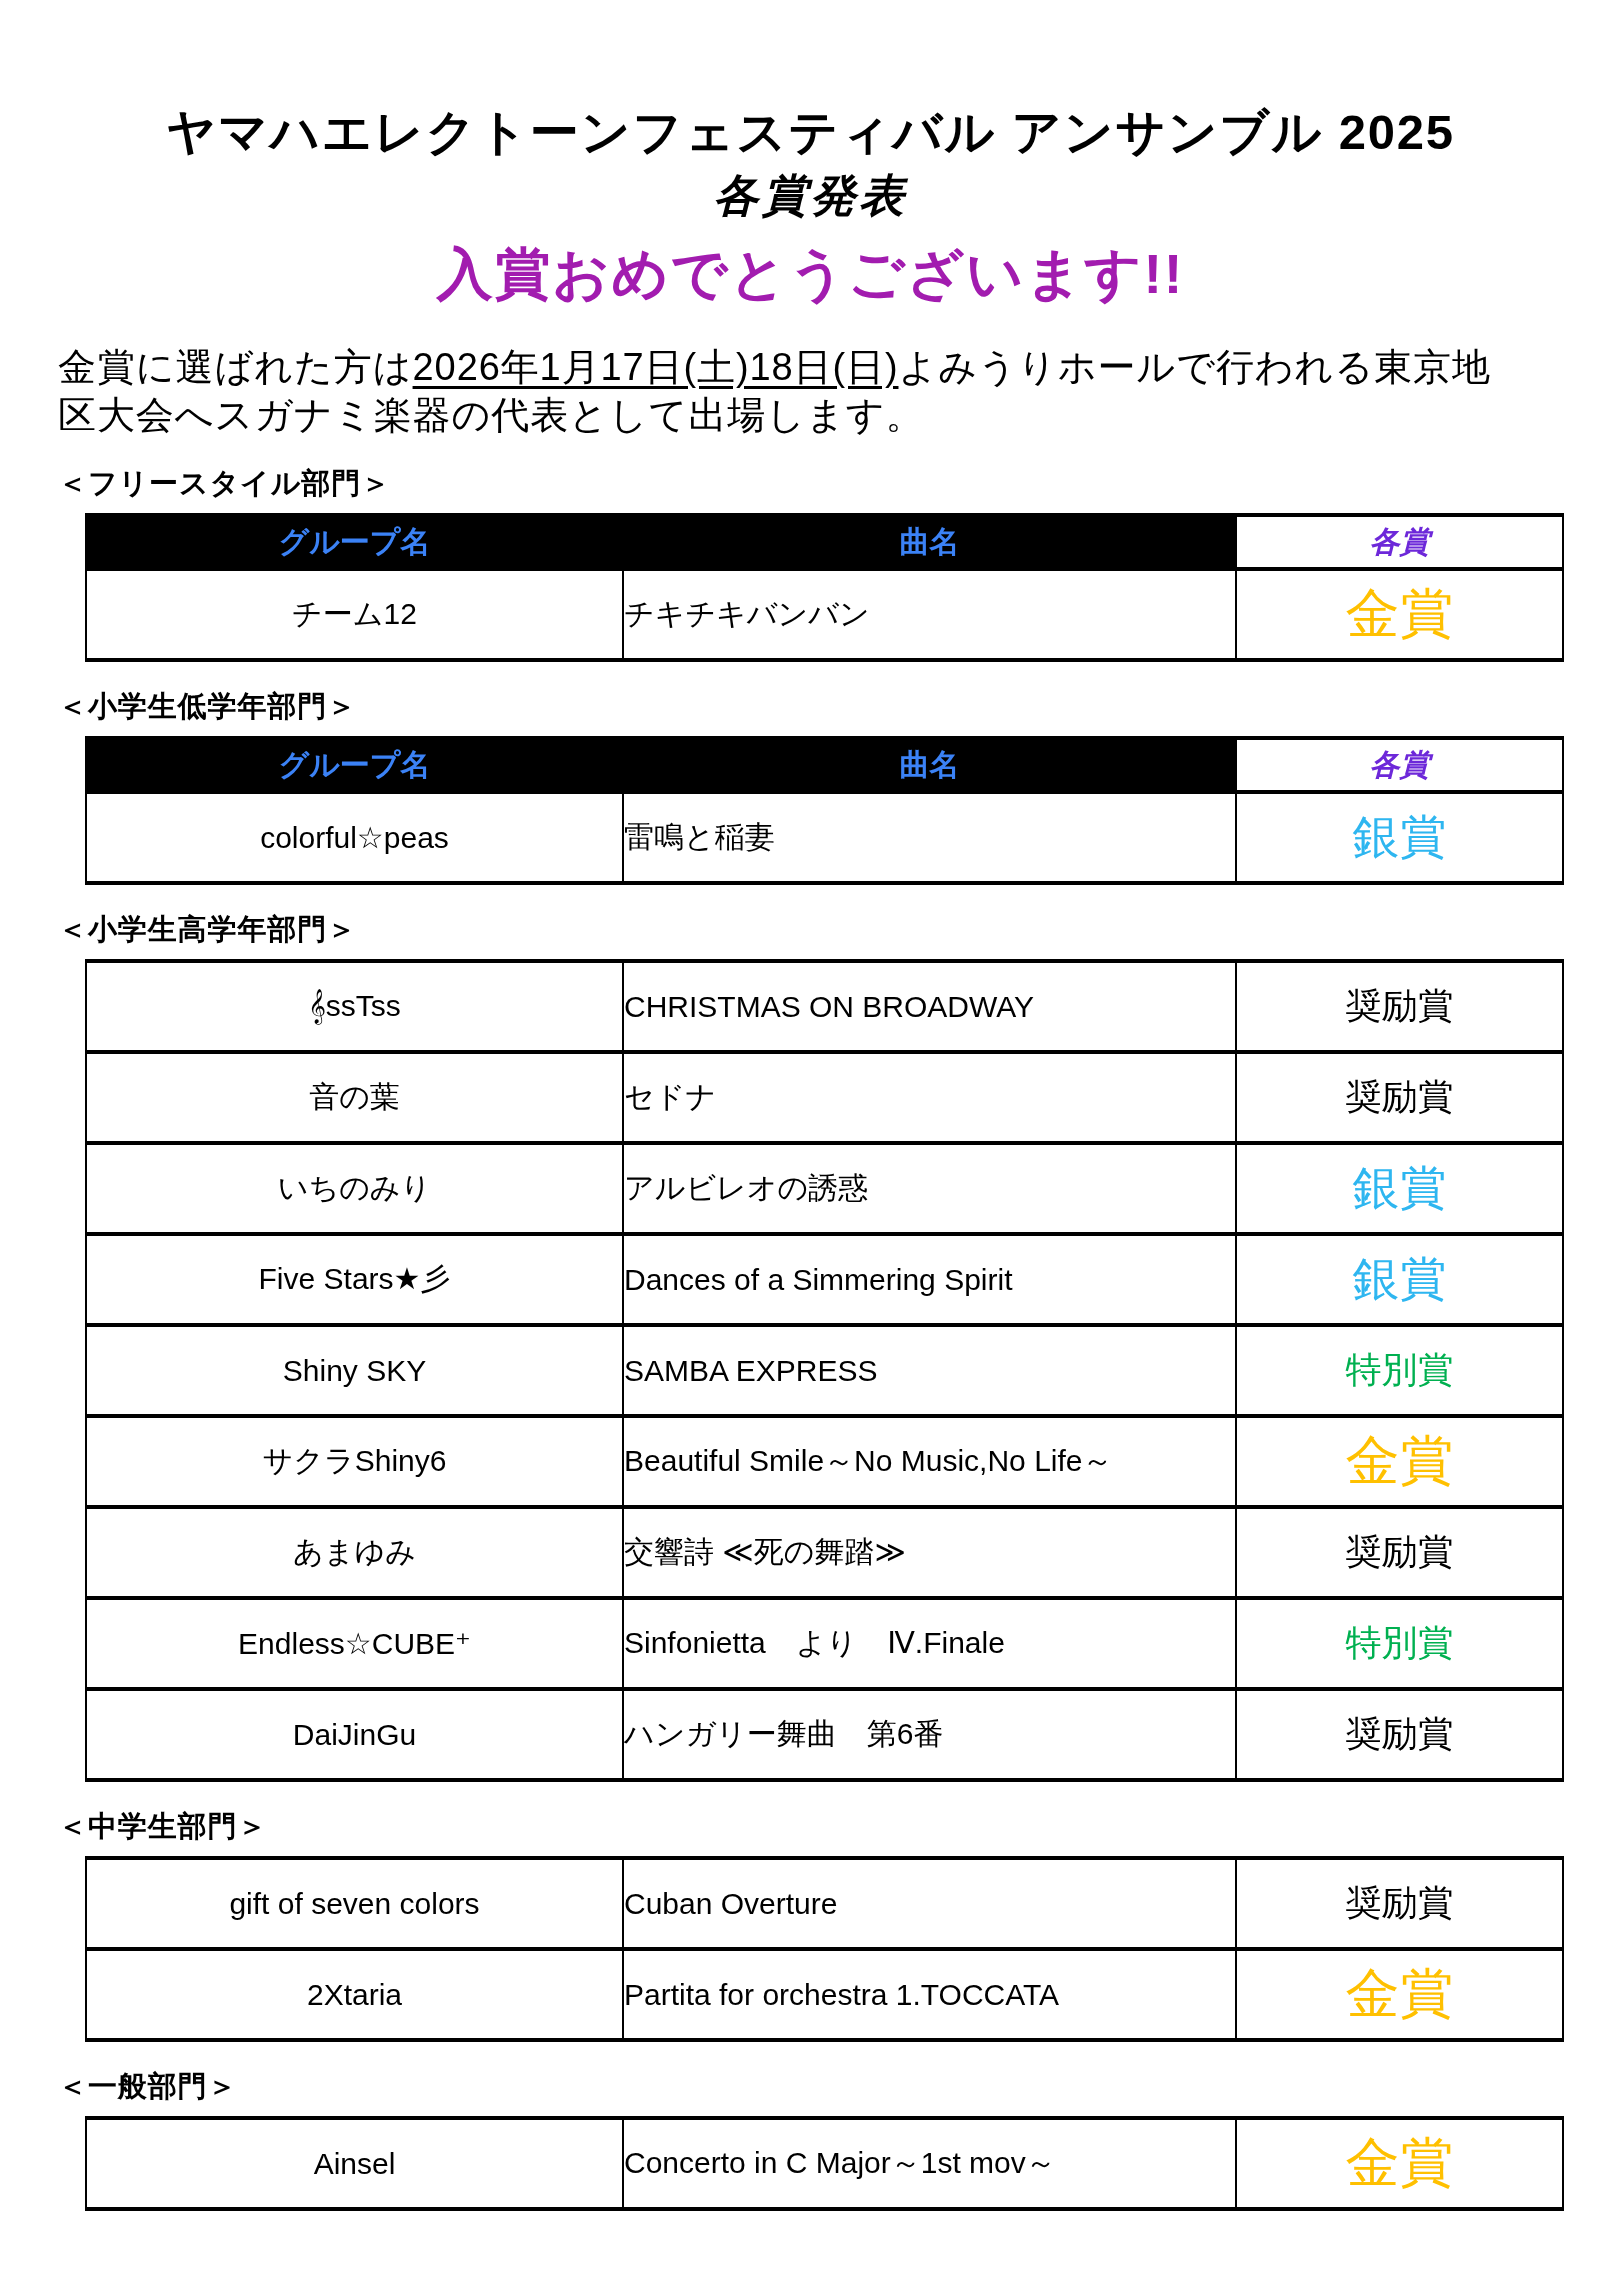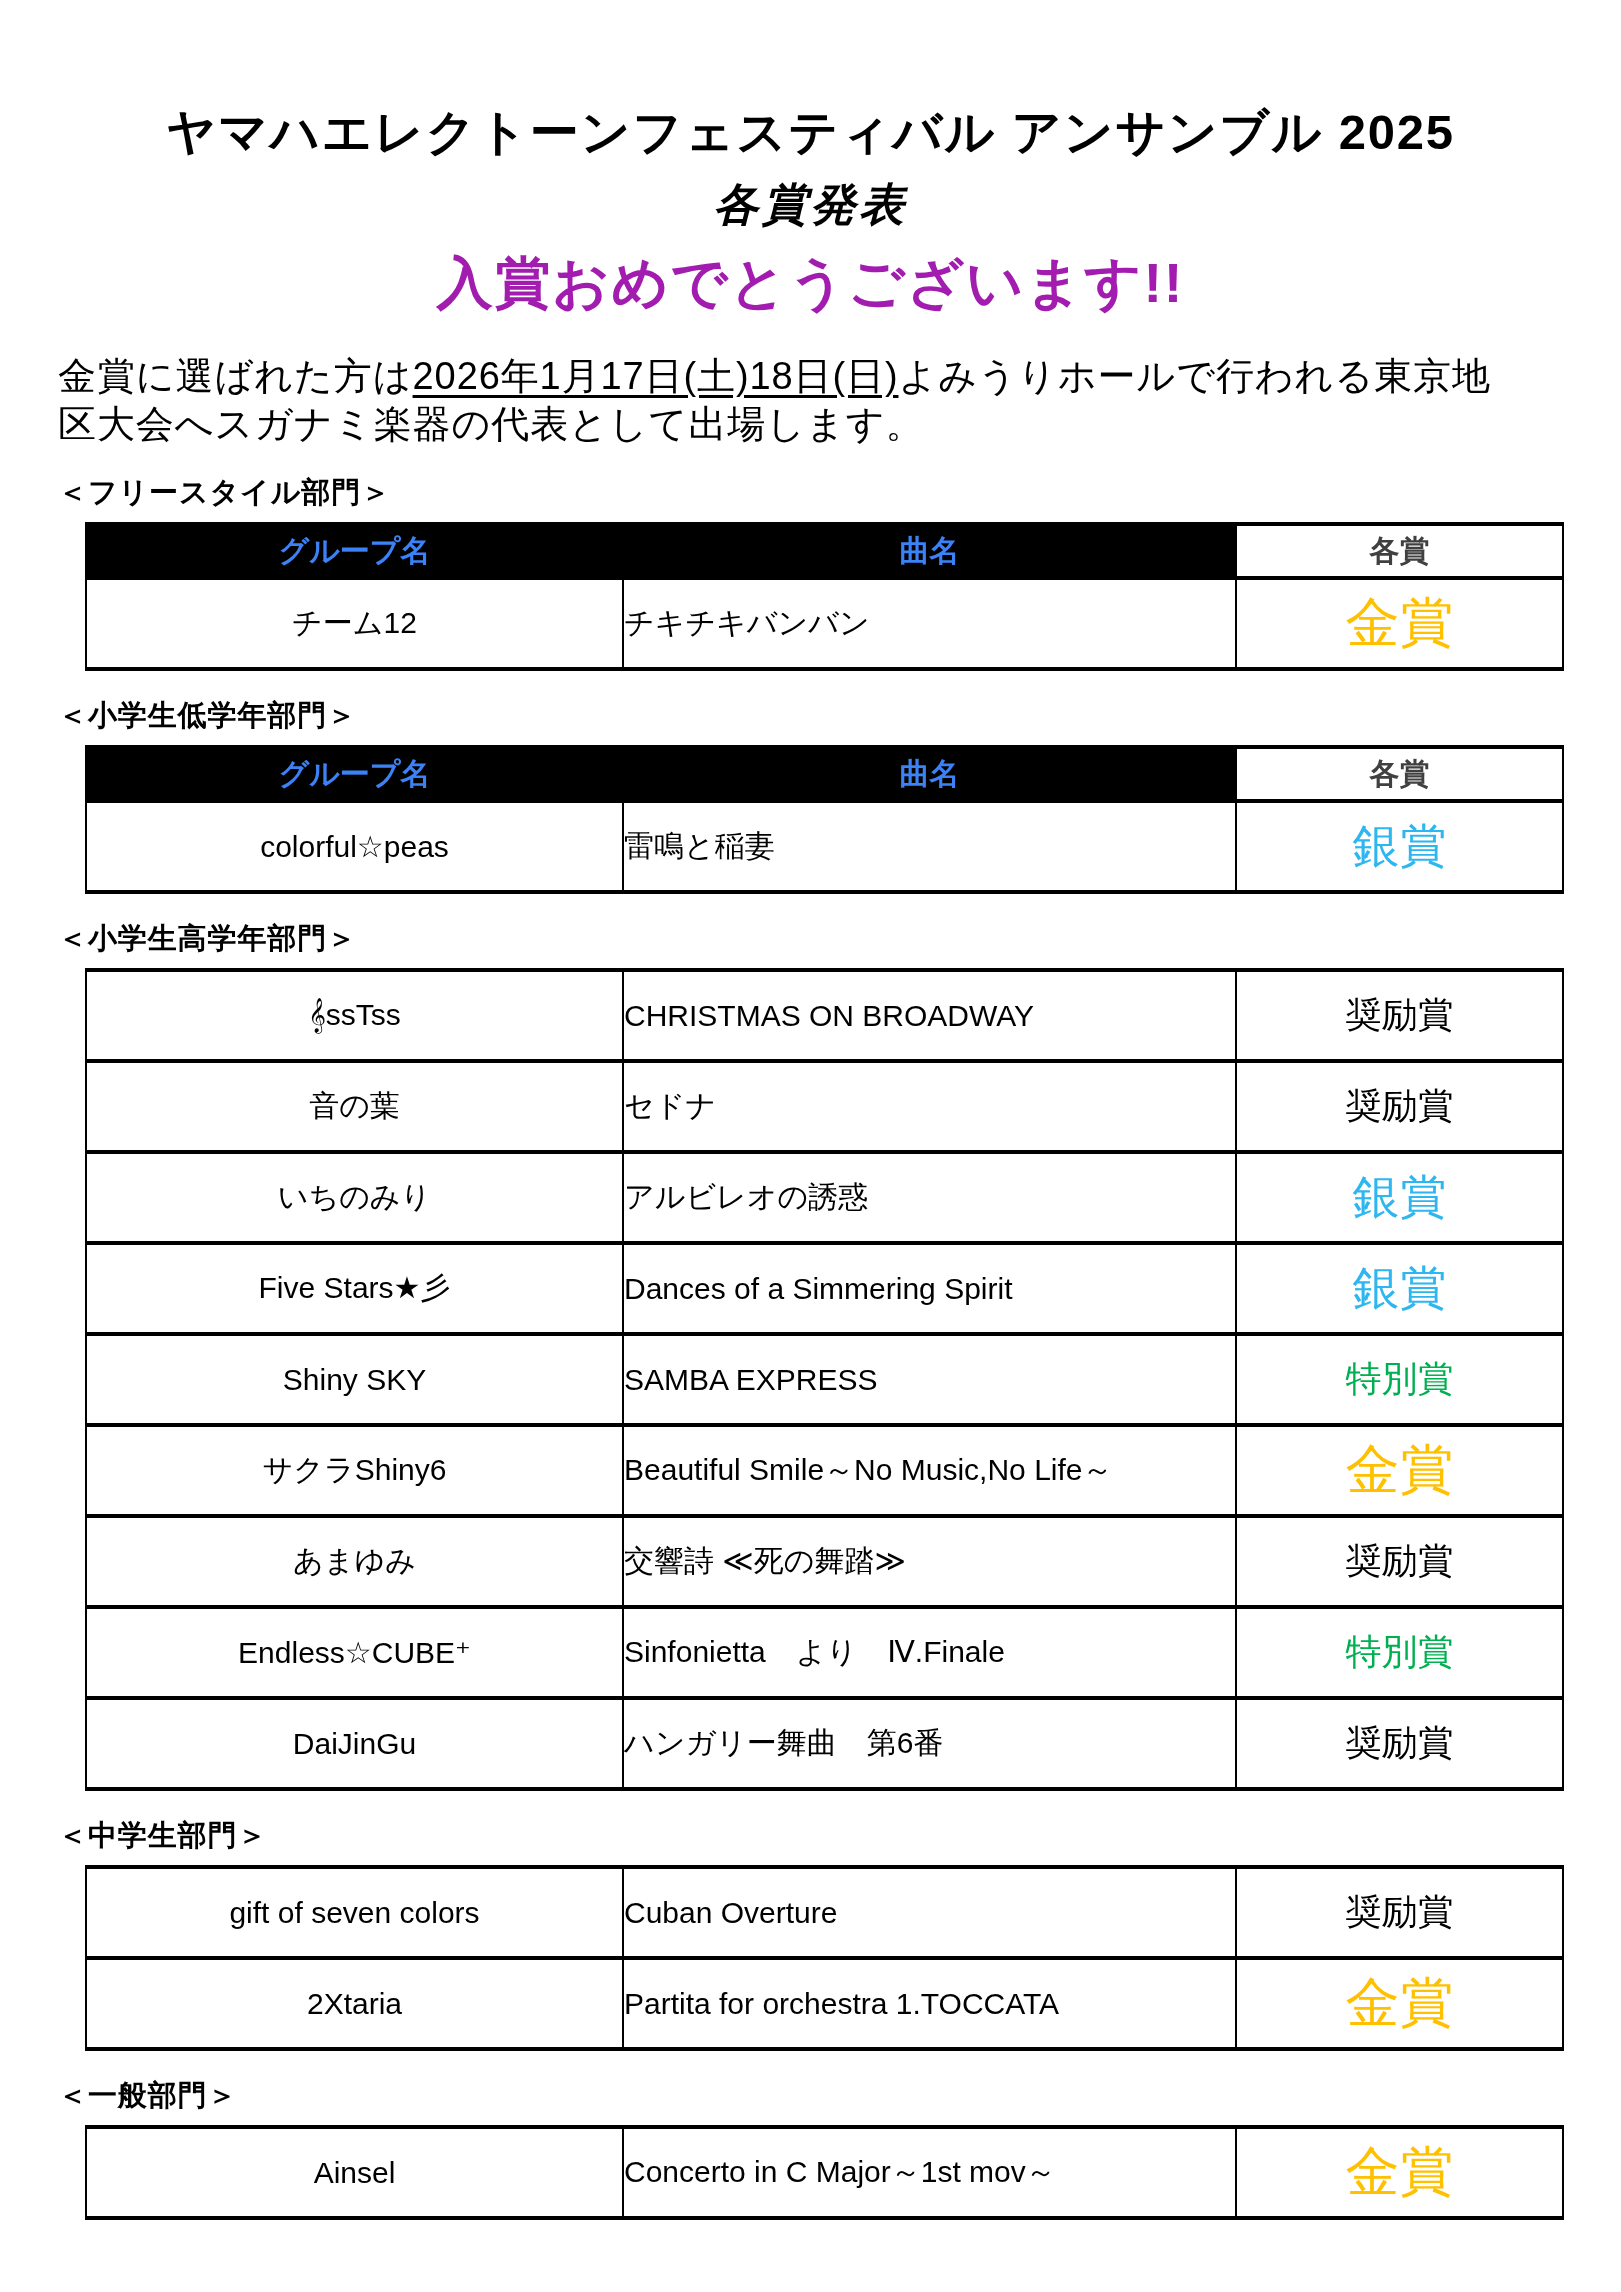--- a/index.html
+++ b/index.html
@@ -21,21 +21,20 @@
     font-size: 49px;
     font-weight: bold;
     letter-spacing: 1.8px;
     white-space: nowrap;
   }
   .subtitle {
     text-align: center;
     font-size: 45px;
     font-weight: bold;
     font-style: italic;
-    margin-top: 9px;
     letter-spacing: 3.6px;
   }
   .congrats {
     text-align: center;
     font-size: 56px;
     font-weight: bold;
     margin-top: 10.7px;
     letter-spacing: 1.8px;
   }
   .intro {
@@ -78,25 +77,26 @@
   th.h-dark {
     background: #000;
     color: #3b82f6;
     height: 50px;
     font-size: 30px;
     font-weight: bold;
     text-align: center;
   }
   th.h-light {
     background: #fff;
-    color: #404040;
+    color: #6d28d9;
     height: 50px;
     font-size: 30px;
     font-weight: bold;
     text-align: center;
+    font-style: italic;
   }
   table.results td {
     height: 87px;
     font-size: 30px;
     font-weight: normal;
     background: #fff;
   }
   td.group { text-align: center; }
   td.song  { text-align: left; padding-left: 10.7px; }
   td.award { text-align: center; font-size: 36px; }

